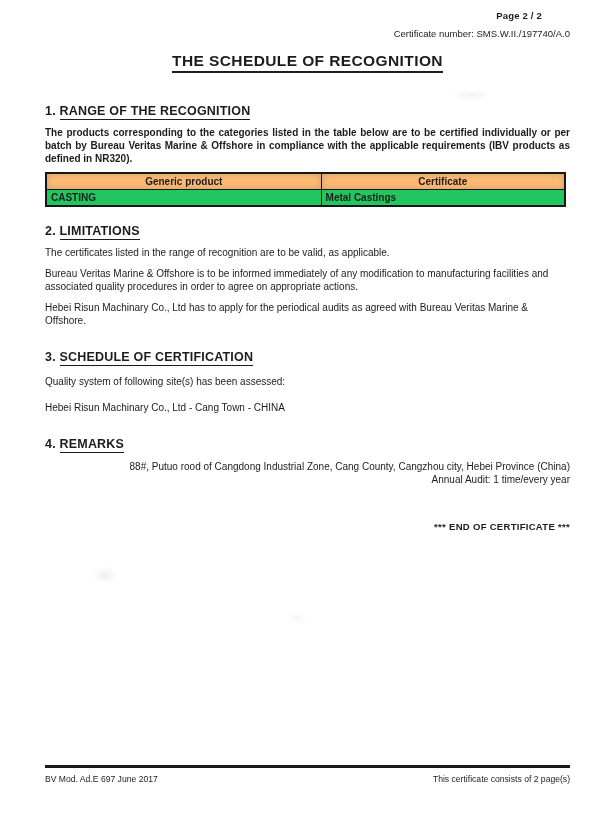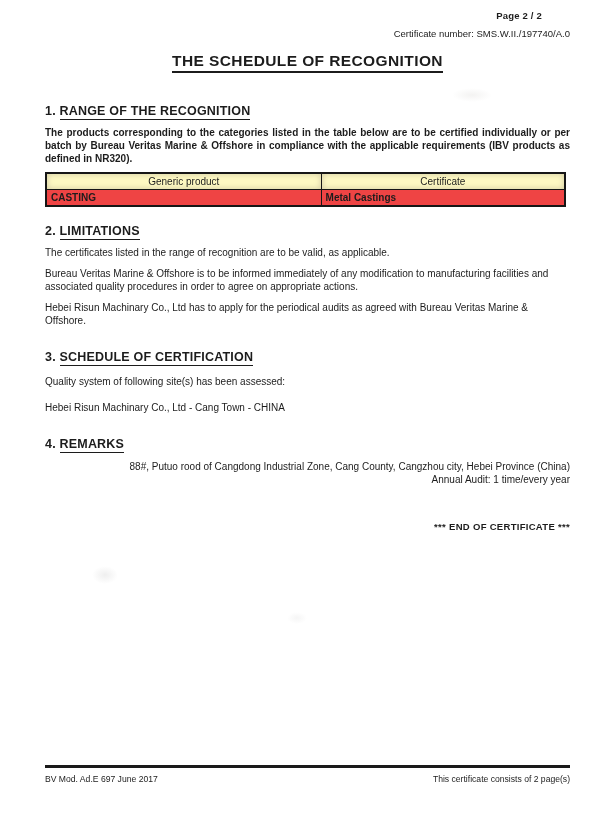--- a/index.html
+++ b/index.html
@@ -44,35 +44,35 @@
   .sec1 .para { margin-top: 8px; }
 
   
   .recognition-table {
     margin-top: 7px;
     width: 521px;
     border-collapse: collapse;
     border: 2px solid #161616;
   }
   .recognition-table th {
-    background: #fef9c3;
+    background: #fdba74;
     font-size: 10px;
-    font-weight: normal;
+    font-weight: bold;
     text-align: center;
     height: 16px;
     border: 1.5px solid #161616;
     box-shadow: inset 0 0 6px rgba(120,110,100,0.35);
   }
   .recognition-table td {
     font-size: 10px;
     font-weight: bold;
     height: 17px;
     padding-left: 4px;
     border: 1.5px solid #161616;
-    background: #ef4444;
+    background: #22c55e;
   }
   .col-generic { width: 53%; }
   .col-desc { width: 47%; }
 
   .sec2 { margin-top: 17px; }
   .sec2 .para { margin-top: 8px; }
   .sec3 { margin-top: 23px; }
   .sec3 .para-line1 { margin-top: 11px; }
   .sec3 .para-line2 { margin-top: 13px; }
   .sec4 { margin-top: 23px; }

